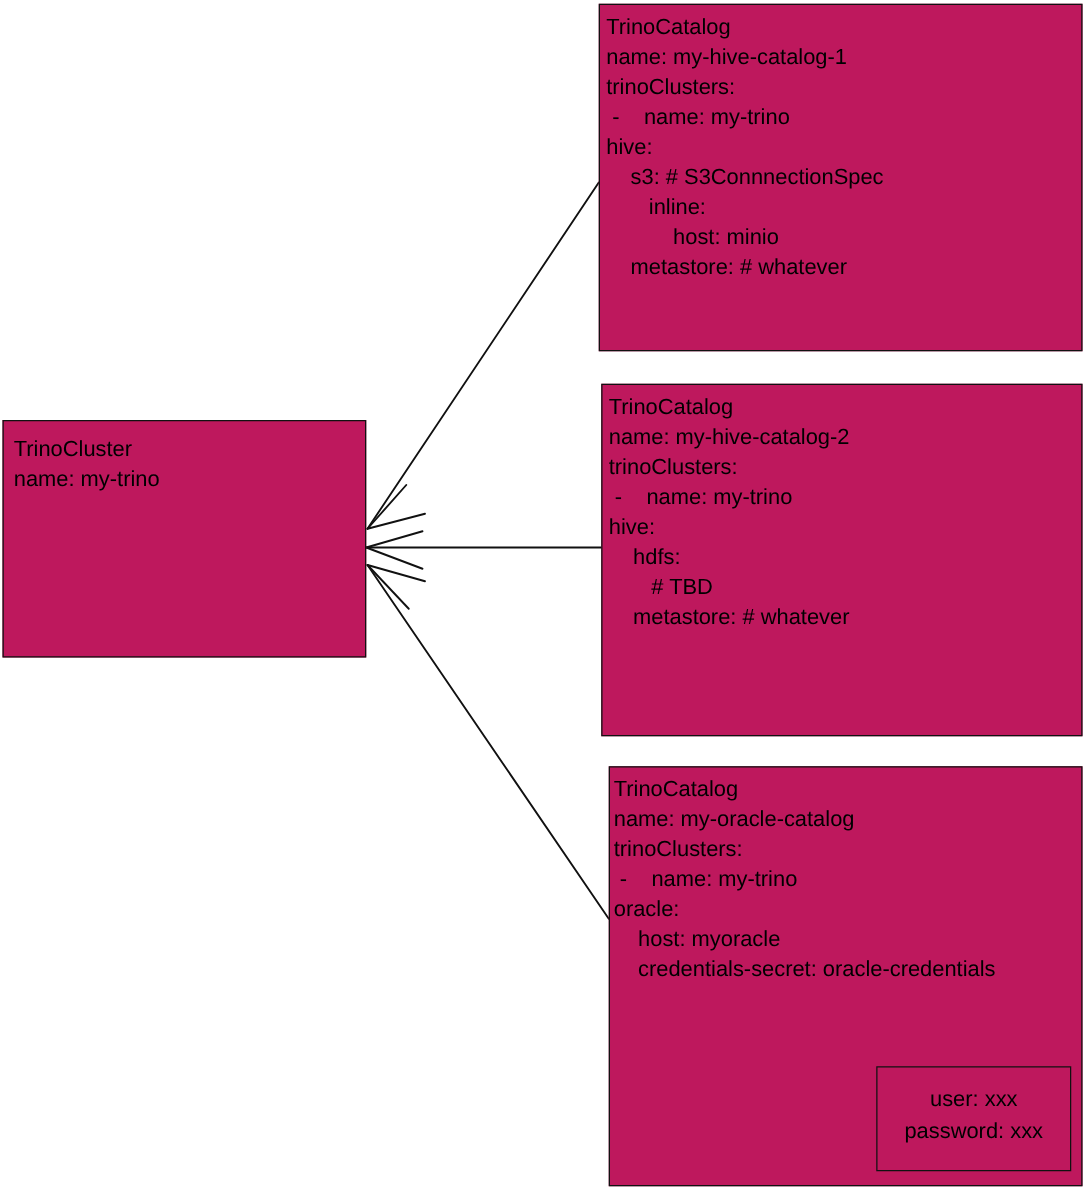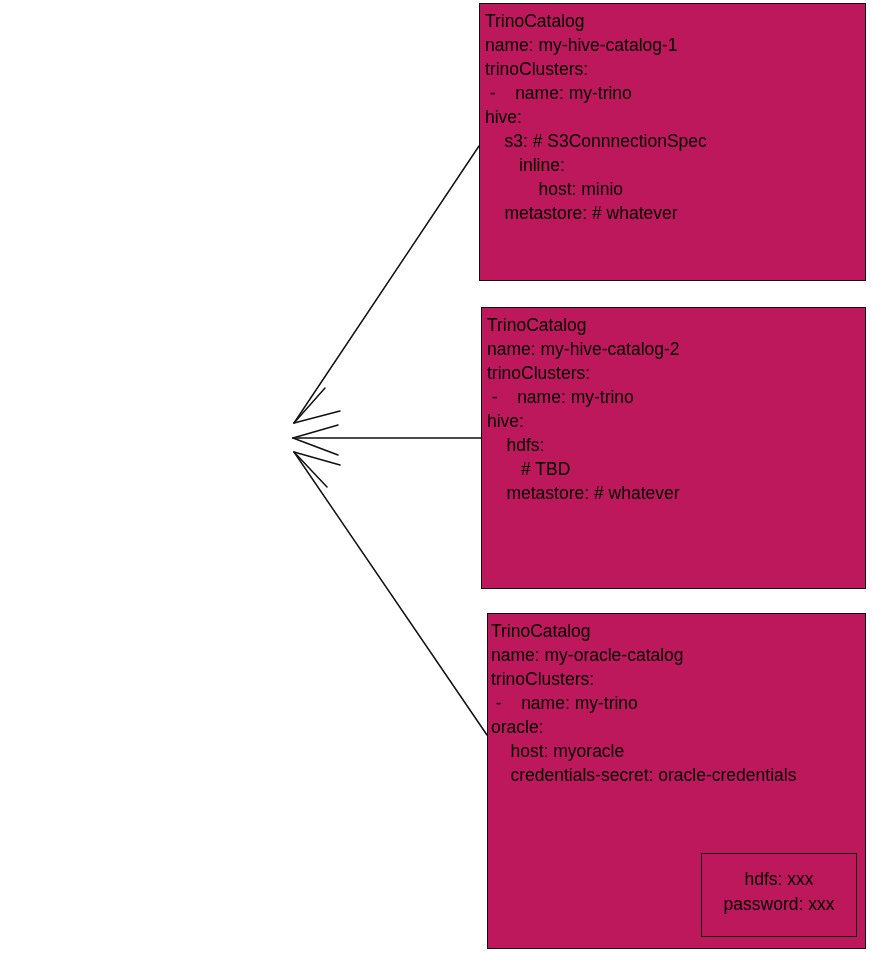--- a/index.html
+++ b/index.html
@@ -88,20 +88,24 @@
 
       <g>
         <line x1="757" y1="815" x2="790" y2="854"></line>
         <line x1="790" y1="854" x2="771" y2="828"></line>
         <line x1="790" y1="854" x2="785" y2="820"></line>
       </g>
 
     </g>
   </svg>
 
+  <div class="node-box" id="cluster-box">
+    <div class="node-text">TrinoCluster
+name: my-trino</div>
+  </div>
 
   <div class="node-box" id="catalog-box-1">
     <div class="node-text">TrinoCatalog
 name: my-hive-catalog-1
 trinoClusters:
  -    name: my-trino
 hive:
     s3: # S3ConnnectionSpec
        inline:
            host: minio
@@ -123,17 +127,17 @@
     <div class="node-text">TrinoCatalog
 name: my-oracle-catalog
 trinoClusters:
  -    name: my-trino
 oracle:
     host: myoracle
     credentials-secret: oracle-credentials</div>
   </div>
 
   <div class="node-box" id="secret-box">
-    <div class="centered-text">hdfs: xxx
+    <div class="centered-text">user: xxx
 password: xxx</div>
   </div>
 
 </div>
 
 </body></html>

